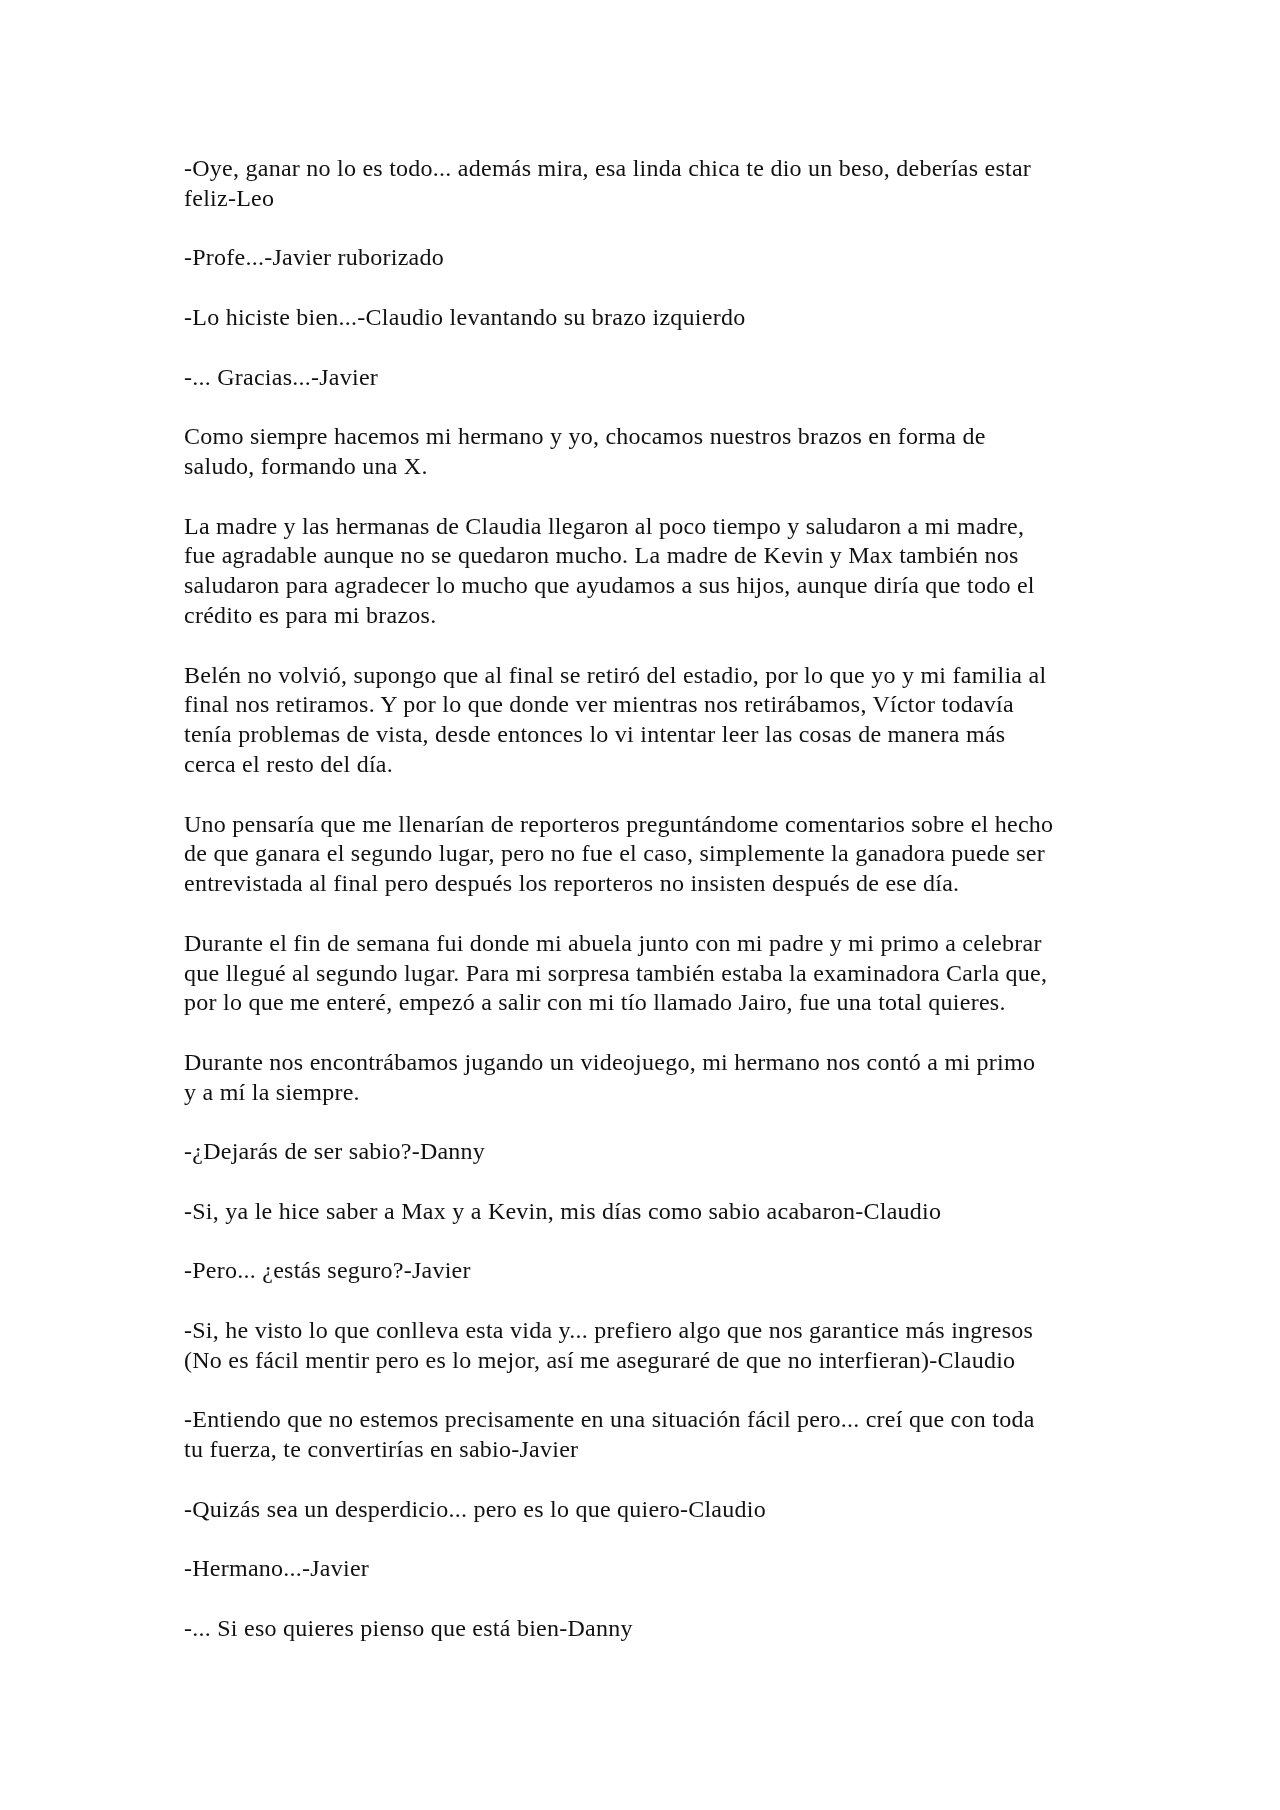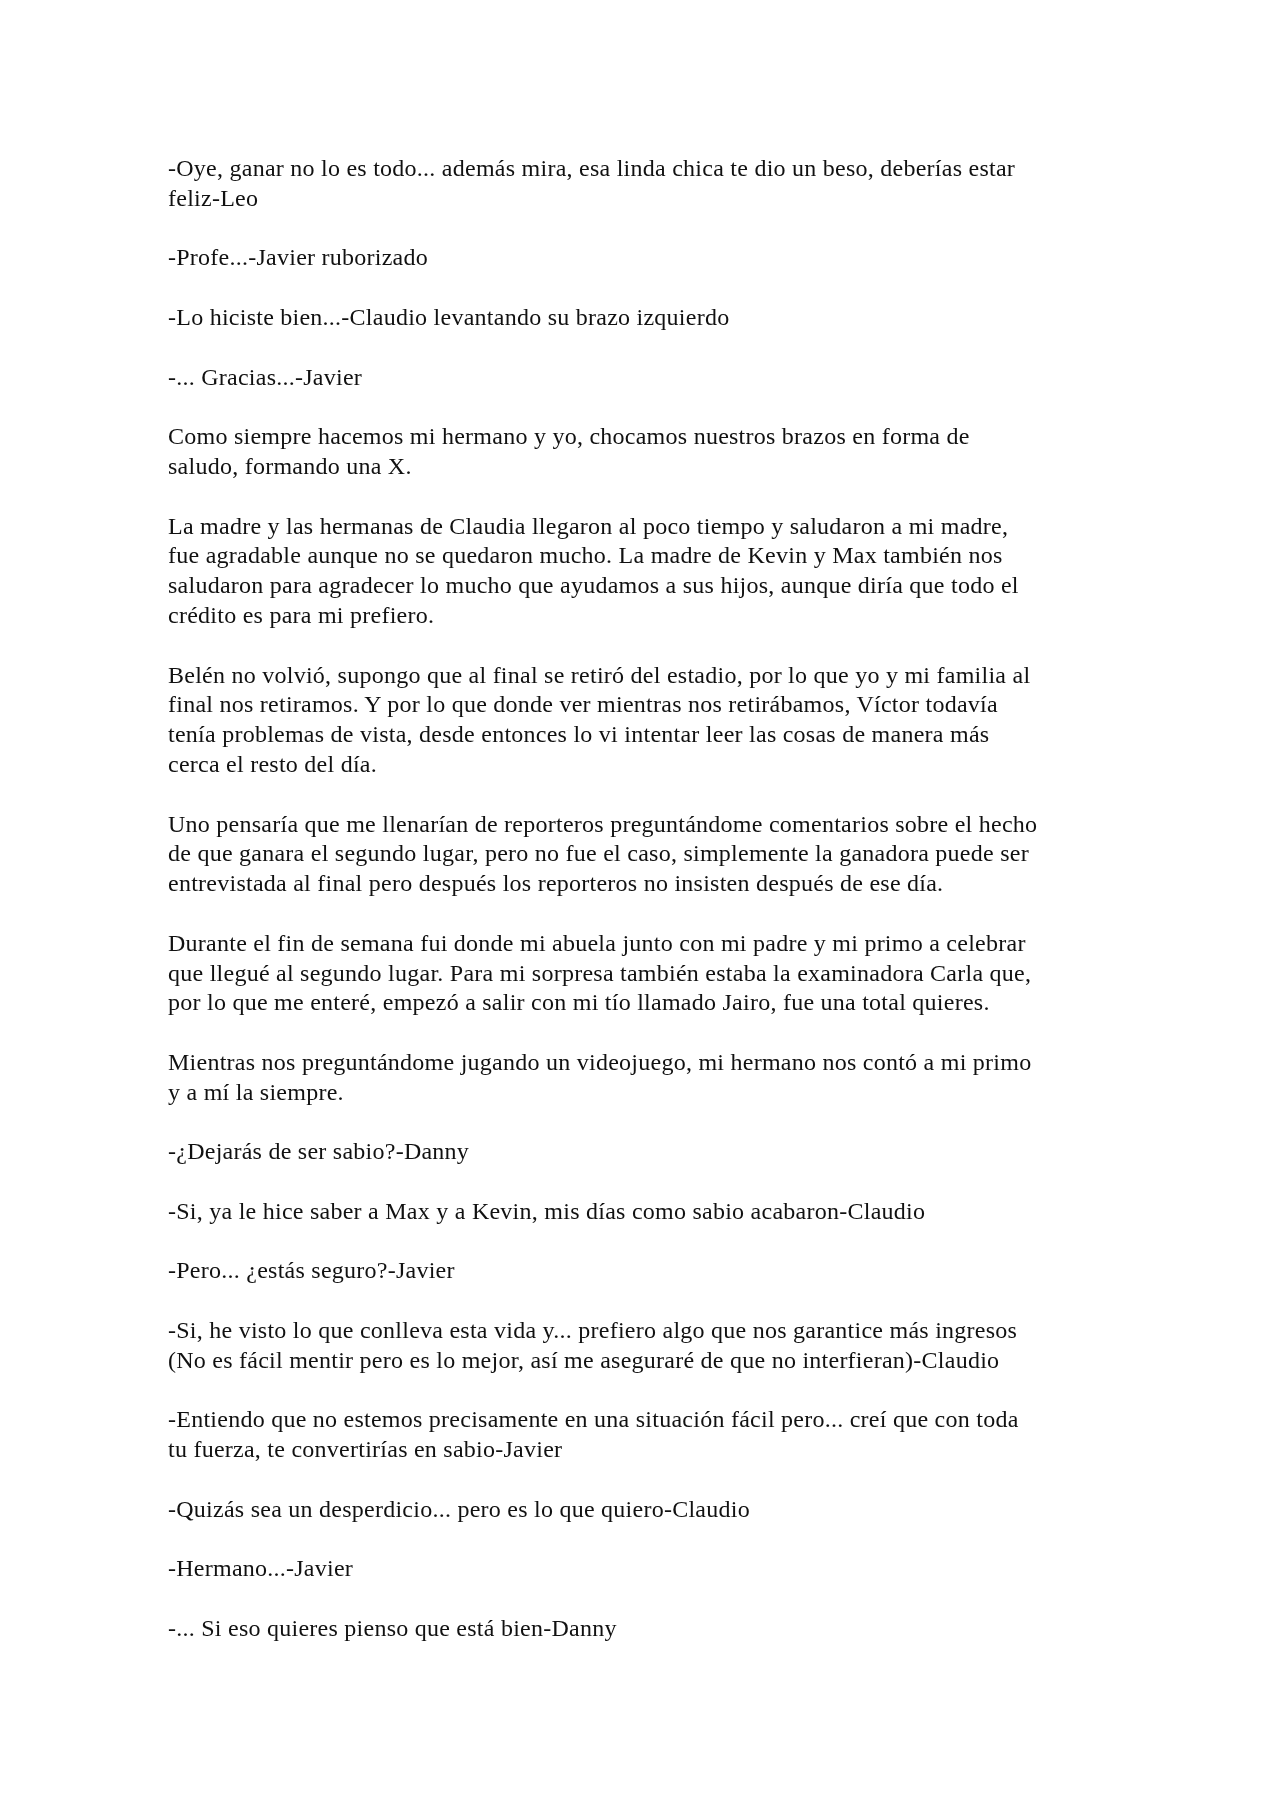--- a/index.html
+++ b/index.html
@@ -16,21 +16,21 @@
     .page {
       position: absolute;
       left: 0;
       top: 0;
       width: 1280px;
       height: 1810px;
       background: #ffffff;
     }
     .text-body {
       position: absolute;
-      left: 168px;
+      left: 184px;
       top: 154px;
       width: 960px;
       font-family: "Liberation Serif", "DejaVu Serif", serif;
       font-size: 24px;
       line-height: 29.8px;
       color: #111111;
       letter-spacing: 0.25px;
     }
     .para {
       margin: 0 0 29.8px 0;
@@ -61,40 +61,40 @@
         <span class="line">-... Gracias...-Javier</span>
       </p>
       <p class="para">
         <span class="line">Como siempre hacemos mi hermano y yo, chocamos nuestros brazos en forma de</span>
         <span class="line">saludo, formando una X.</span>
       </p>
       <p class="para">
         <span class="line">La madre y las hermanas de Claudia llegaron al poco tiempo y saludaron a mi madre,</span>
         <span class="line">fue agradable aunque no se quedaron mucho. La madre de Kevin y Max también nos</span>
         <span class="line">saludaron para agradecer lo mucho que ayudamos a sus hijos, aunque diría que todo el</span>
-        <span class="line">crédito es para mi prefiero.</span>
+        <span class="line">crédito es para mi brazos.</span>
       </p>
       <p class="para">
         <span class="line">Belén no volvió, supongo que al final se retiró del estadio, por lo que yo y mi familia al</span>
         <span class="line">final nos retiramos. Y por lo que donde ver mientras nos retirábamos, Víctor todavía</span>
         <span class="line">tenía problemas de vista, desde entonces lo vi intentar leer las cosas de manera más</span>
         <span class="line">cerca el resto del día.</span>
       </p>
       <p class="para">
         <span class="line">Uno pensaría que me llenarían de reporteros preguntándome comentarios sobre el hecho</span>
         <span class="line">de que ganara el segundo lugar, pero no fue el caso, simplemente la ganadora puede ser</span>
         <span class="line">entrevistada al final pero después los reporteros no insisten después de ese día.</span>
       </p>
       <p class="para">
         <span class="line">Durante el fin de semana fui donde mi abuela junto con mi padre y mi primo a celebrar</span>
         <span class="line">que llegué al segundo lugar. Para mi sorpresa también estaba la examinadora Carla que,</span>
         <span class="line">por lo que me enteré, empezó a salir con mi tío llamado Jairo, fue una total quieres.</span>
       </p>
       <p class="para">
-        <span class="line">Mientras nos preguntándome jugando un videojuego, mi hermano nos contó a mi primo</span>
+        <span class="line">Durante nos encontrábamos jugando un videojuego, mi hermano nos contó a mi primo</span>
         <span class="line">y a mí la siempre.</span>
       </p>
       <p class="para">
         <span class="line">-¿Dejarás de ser sabio?-Danny</span>
       </p>
       <p class="para">
         <span class="line">-Si, ya le hice saber a Max y a Kevin, mis días como sabio acabaron-Claudio</span>
       </p>
       <p class="para">
         <span class="line">-Pero... ¿estás seguro?-Javier</span>

